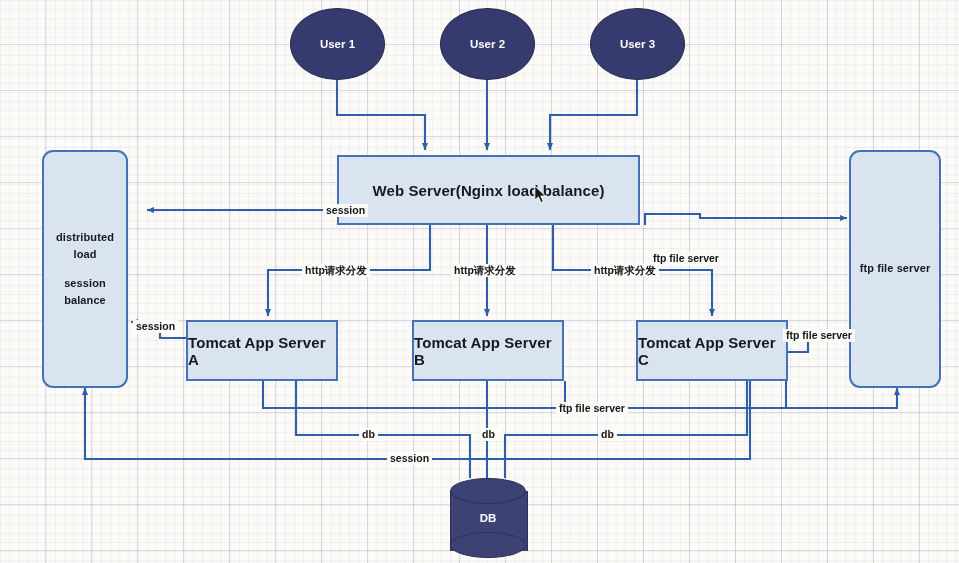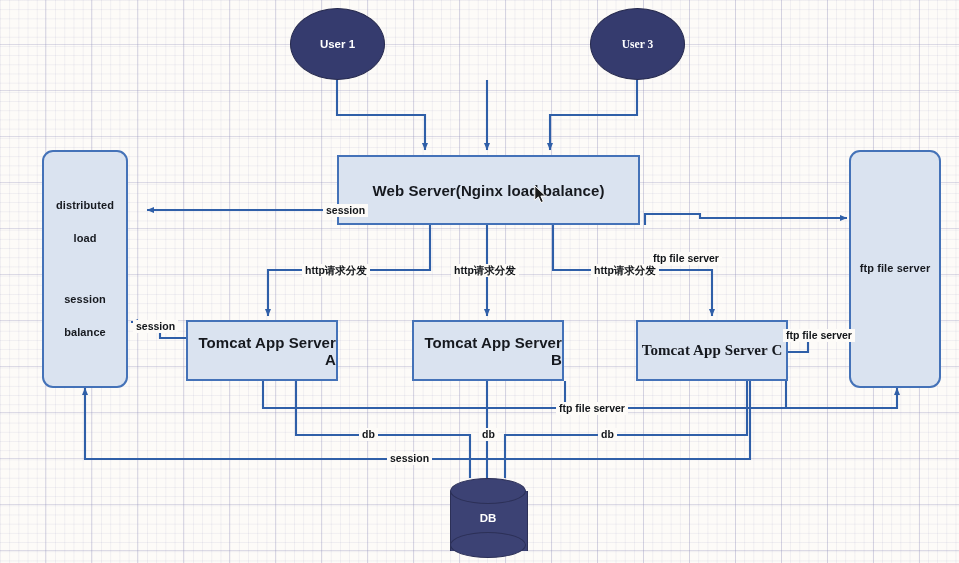--- a/index.html
+++ b/index.html
@@ -13,26 +13,26 @@
     background-image:
       linear-gradient(to right, rgba(150,150,190,0.13) 1px, transparent 1px),
       linear-gradient(to bottom, rgba(150,150,190,0.13) 1px, transparent 1px),
       linear-gradient(to right, rgba(150,150,190,0.32) 1px, transparent 1px),
       linear-gradient(to bottom, rgba(150,150,190,0.32) 1px, transparent 1px);
     background-size:9.2px 9.2px, 9.2px 9.2px, 46px 46px, 46px 46px;
     background-position:0 0,0 0,-1px -2px,-1px -2px;
   }
   #wires{position:absolute;left:0;top:0;width:959px;height:563px;}
   .node{position:absolute;box-sizing:border-box;display:flex;
-        align-items:center;justify-content:center;text-align:right;}
+        align-items:center;justify-content:center;text-align:left;}
   .rect{
     background:#dae3f0;border:2px solid #4472b8;
     color:#16191f;font-weight:bold;font-size:15px;letter-spacing:.1px;
   }
-  .rounded{border-radius:11px;line-height:1.55;font-size:11px;gap:16px;}
+  .rounded{border-radius:11px;line-height:1.55;font-size:11px;}
   .ellipse{
     background:#353b6e;border:1.5px solid #262a4e;border-radius:50%;
     color:#ffffff;font-weight:bold;font-size:11.5px;
   }
   .cyl{color:#fff;font-weight:bold;font-size:11.5px;}
   .cyl-body{position:absolute;left:0;top:13px;width:100%;height:60px;
      background:#3c4274;border-left:1.5px solid #2c3057;border-right:1.5px solid #2c3057;}
   .cyl-top{position:absolute;left:0;top:0;width:100%;height:26px;
      background:#3c4274;border:1.5px solid #2c3057;border-radius:50%;box-sizing:border-box;}
   .cyl-bot{position:absolute;left:0;bottom:0;width:100%;height:26px;
@@ -90,21 +90,24 @@
       <path d="M565,381 L565,408"></path>
       <path d="M786,381 L786,408"></path>
 
       <path d="M750,381 L750,459 L85,459 L85,388" marker-end="url(#ah)"></path>
     </g>
   </svg>
 
   <div class="node ellipse" style="left:290px;top:8px;width:95px;height:72px;">
     <span>User 1</span>
   </div>
-  <div class="node ellipse" style="left:590px;top:8px;width:95px;height:72px;font-family:Liberation Serif, serif;">
+  <div class="node ellipse" style="left:440px;top:8px;width:95px;height:72px;">
+    <span>User 2</span>
+  </div>
+  <div class="node ellipse" style="left:590px;top:8px;width:95px;height:72px;">
     <span>User 3</span>
   </div>
 
   <div class="node rect" style="left:337px;top:155px;width:303px;height:70px;">
     <span>Web Server(Nginx  load balance)</span>
   </div>
 
   <div class="node rect rounded" style="left:42px;top:150px;width:86px;height:238px;flex-direction:column;">
     <span>distributed</span>
     <span>load</span>
@@ -116,21 +119,21 @@
   <div class="node rect rounded" style="left:849px;top:150px;width:92px;height:238px;">
     <span>ftp file server</span>
   </div>
 
   <div class="node rect" style="left:412px;top:320px;width:152px;height:61px;">
     <span>Tomcat App Server B</span>
   </div>
   <div class="node rect" style="left:186px;top:320px;width:152px;height:61px;">
     <span>Tomcat App Server A</span>
   </div>
-  <div class="node rect" style="left:636px;top:320px;width:152px;height:61px;font-family:Liberation Serif, serif;">
+  <div class="node rect" style="left:636px;top:320px;width:152px;height:61px;">
     <span>Tomcat App Server C</span>
   </div>
 
   <div class="node cyl" style="left:450px;top:478px;width:76px;height:80px;">
     <div class="cyl-body"></div>
     <div class="cyl-bot"></div>
     <div class="cyl-top"></div>
     <div class="cyl-label">
       <span>DB</span>
     </div>

